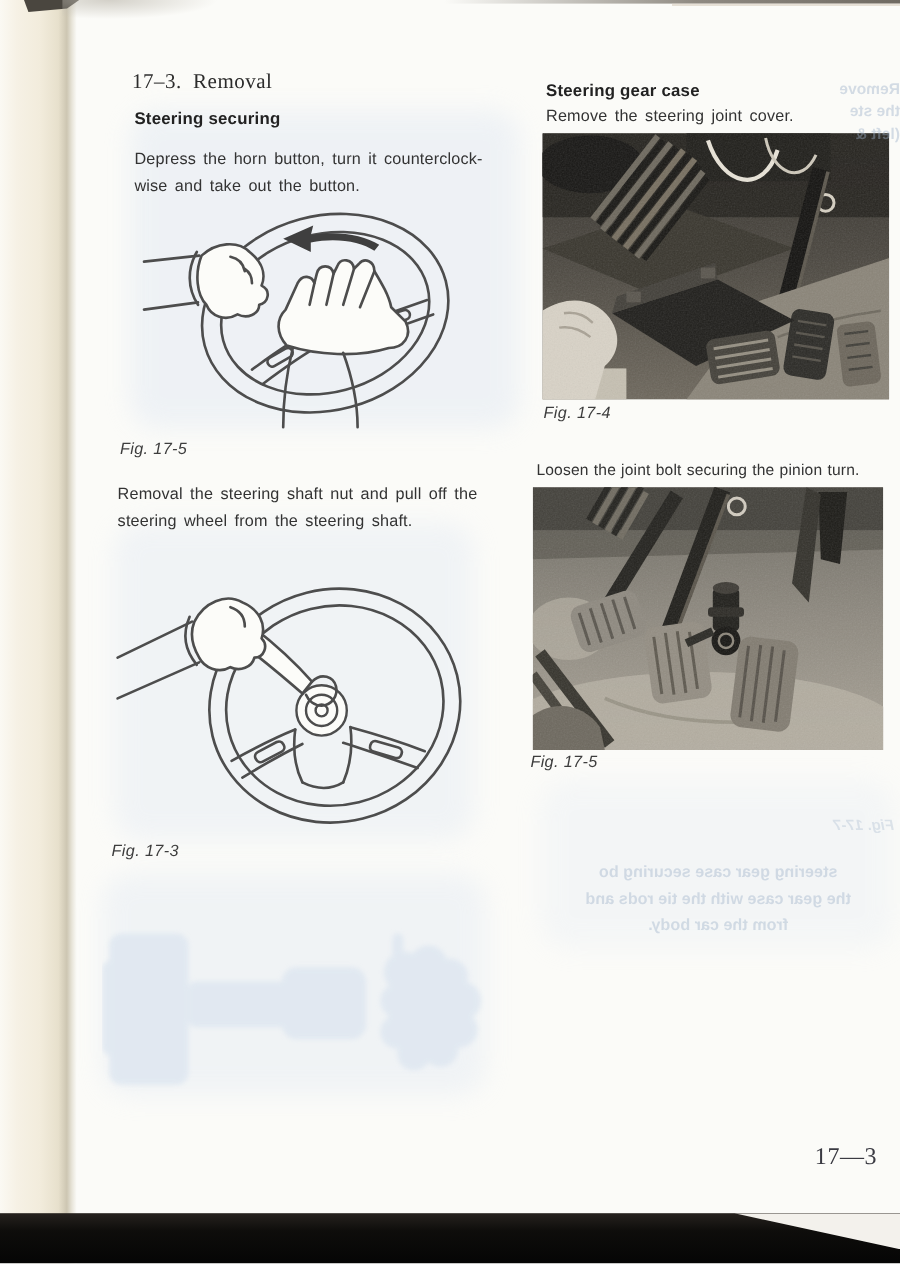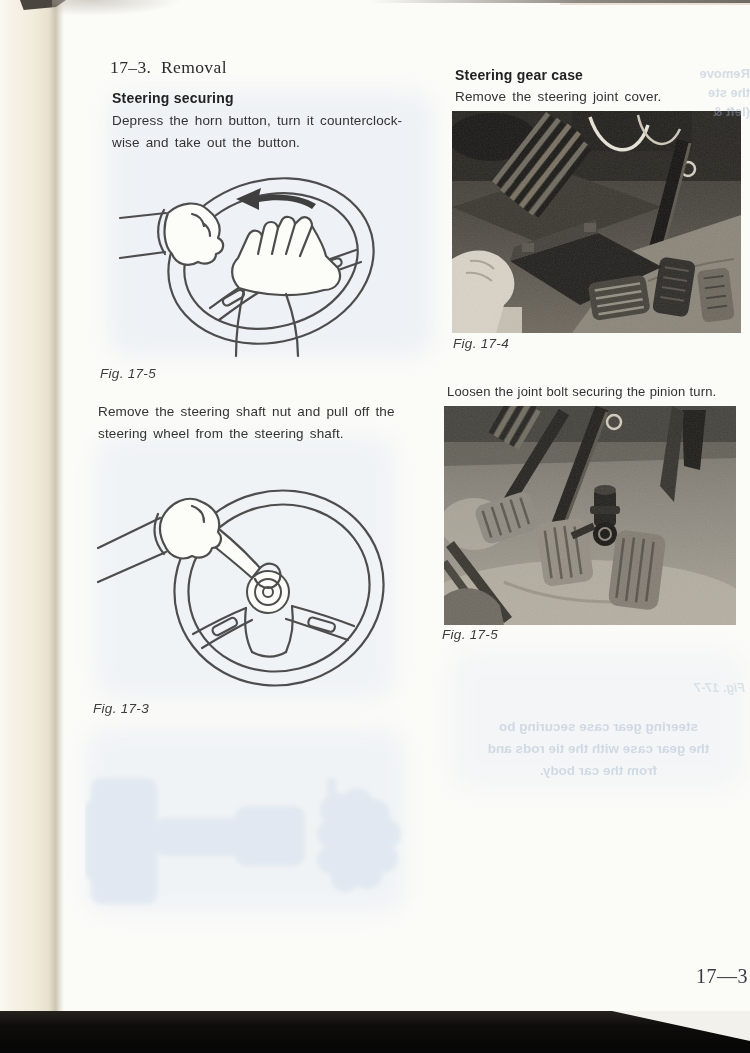--- a/index.html
+++ b/index.html
@@ -46,21 +46,21 @@
   <div class="book-edge"></div>
 
   <div class="tint" style="left:108px;top:92px;width:325px;height:265px;opacity:.45;"></div>
   <div class="tint" style="left:95px;top:435px;width:300px;height:265px;opacity:.38;"></div>
   <div class="tint" style="left:85px;top:728px;width:320px;height:185px;opacity:.38;"></div>
   <div class="tint" style="left:450px;top:650px;width:295px;height:140px;opacity:.25;"></div>
 
   <div class="abs title" style="left:110px;top:57px;text-align:center;">17–3.  Removal</div>
 
   <div class="abs hdg" style="left:112px;top:90px;">Steering securing</div>
-  <div class="abs para" style="left:112px;top:110px;width:345px;">Depress the horn button, turn it counterclock-
+  <div class="abs para" style="left:112px;top:122px;width:345px;">Depress the horn button, turn it counterclock-
 wise and take out the button.</div>
 
   <svg class="abs" style="left:118px;top:158px;" width="282" height="200" viewBox="0 0 282 200">
     <g stroke="#4d4d4d" stroke-width="2.2" fill="none" stroke-linecap="round" stroke-linejoin="round">
       <ellipse cx="153" cy="103" rx="104" ry="81" transform="rotate(-15 153 103)"></ellipse>
       <ellipse cx="153" cy="103" rx="88" ry="66" transform="rotate(-15 153 103)"></ellipse>
       <path d="M92 150 C110 137 122 128 136 121"></path>
       <path d="M101 162 C117 150 128 142 143 133"></path>
       <rect x="104" y="136" width="23" height="8" rx="4" transform="rotate(-30 115 140)"></rect>
       <path d="M178 113 C198 106 218 99 238 92"></path>
@@ -79,21 +79,21 @@
     <g stroke="#4d4d4d" stroke-width="2.2" fill="#fcfcf9" stroke-linecap="round" stroke-linejoin="round">
       <path d="M121 130 C112 120 112 108 120 100 L130 78 C134 70 142 72 144 78 L146 70 C148 62 158 62 160 70 L163 64 C166 56 176 58 177 66 L181 62 C186 56 194 60 194 68 C200 78 206 88 208 98 L220 110 C226 122 218 132 206 132 C180 140 146 138 121 130 Z"></path>
       <path d="M144 78 L140 96 M160 70 L154 96 M177 66 L168 96 M194 68 L182 98" fill="none"></path>
       <path d="M126 132 C120 156 118 178 118 198" fill="none"></path>
       <path d="M168 136 C176 158 180 178 180 198" fill="none"></path>
     </g>
   </svg>
 
   <div class="abs cap" style="left:100px;top:366px;">Fig. 17-5</div>
 
-  <div class="abs para" style="left:98px;top:401px;width:350px;">Remove the steering shaft nut and pull off the
+  <div class="abs para" style="left:98px;top:401px;width:350px;">Removal the steering shaft nut and pull off the
 steering wheel from the steering shaft.</div>
 
   <svg class="abs" style="left:96px;top:456px;" width="292" height="240" viewBox="0 0 292 240">
     <g stroke="#4d4d4d" stroke-width="2.2" fill="none" stroke-linecap="round" stroke-linejoin="round">
       <ellipse cx="183" cy="132" rx="105" ry="97" transform="rotate(-14 183 132)"></ellipse>
       <ellipse cx="183" cy="132" rx="91" ry="83" transform="rotate(-14 183 132)"></ellipse>
       <path d="M97 178 C117 167 135 158 150 152"></path>
       <path d="M106 192 C124 181 140 172 156 164"></path>
       <rect x="116" y="166" width="26" height="9" rx="4" transform="rotate(-28 129 171)"></rect>
       <path d="M196 150 C218 156 240 163 258 170"></path>
@@ -285,21 +285,21 @@
   </div>
   <div class="abs bleed bleed-fig">
     <div>Fig. 17-7</div>
   </div>
   <div class="abs bleed bleed-rc">
     <div>steering gear case  securing bo</div>
     <div>the gear case with the tie rods and</div>
     <div>from the car body.</div>
   </div>
 
-  <div class="abs pageno" style="left:658px;top:953px;margin-top:12px;">17—3</div>
+  <div class="abs pageno" style="left:641px;top:953px;">17—3</div>
 
   <div class="top-line"></div>
   <div class="top-line2"></div>
   <div class="top-wedge"></div>
   <div class="top-smudge"></div>
   <div class="bottom-bar"></div>
   <div class="bottom-wedge"></div>
 
 </div>
 

